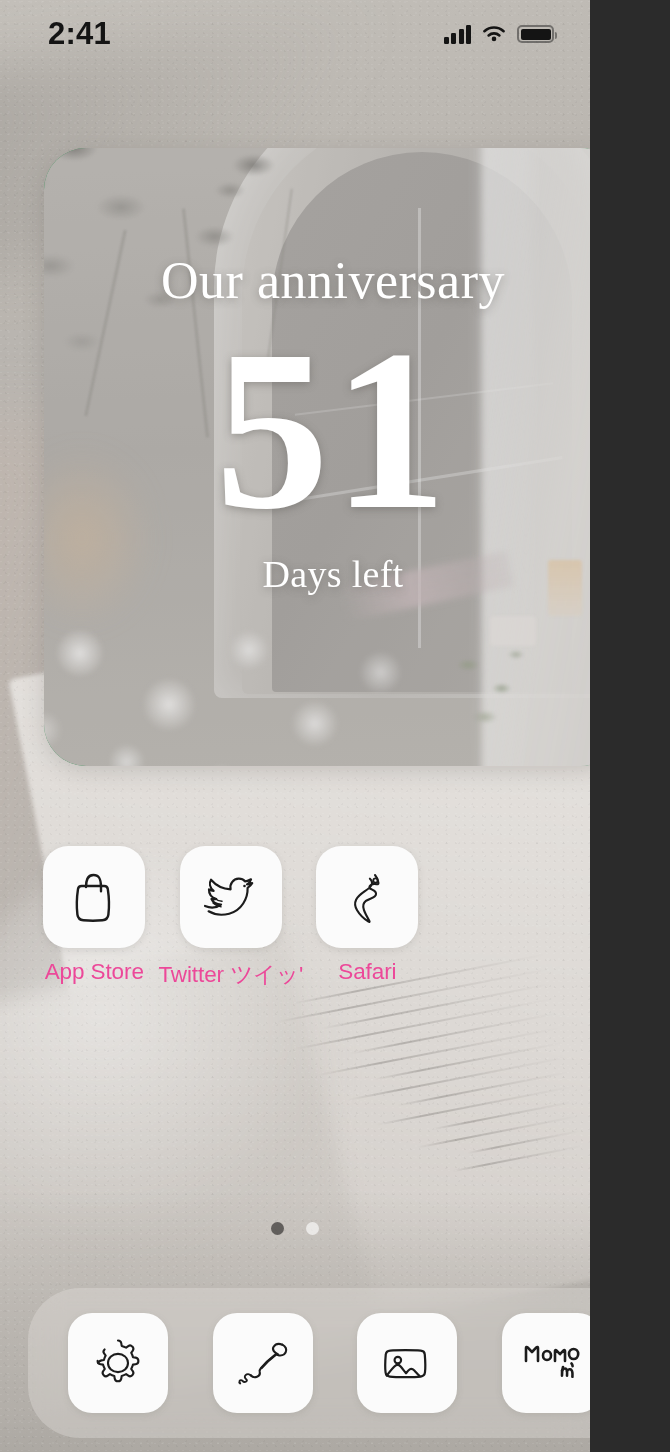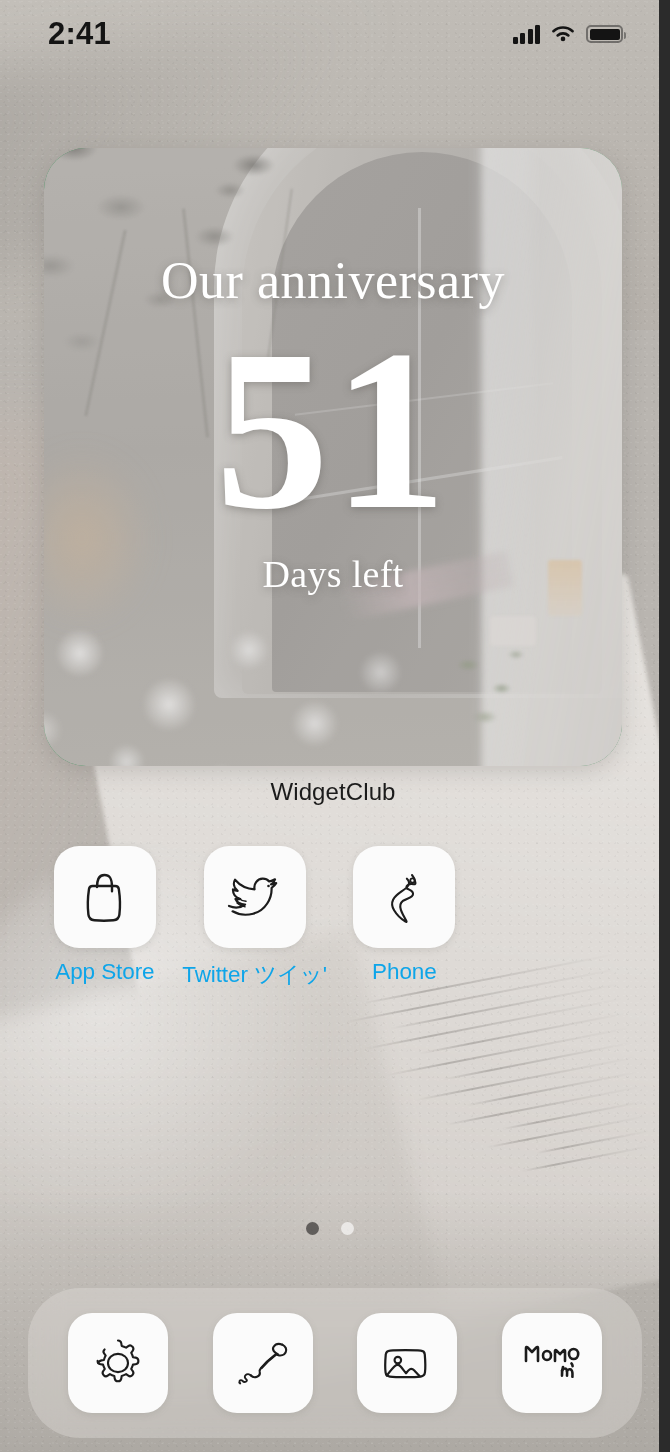--- a/index.html
+++ b/index.html
@@ -2,21 +2,21 @@
 <html><head>
 <meta charset="utf-8">
 <style>
   html, body {
     margin: 0;
     padding: 0;
     background: #2b2b2b;
   }
   #phone {
     position: relative;
-    width: 659px;
+    width: 590px;
     height: 1452px;
     overflow: hidden;
     font-family: "Liberation Sans", sans-serif;
     -webkit-font-smoothing: antialiased;
   }
 
   
   .wallpaper {
     position: absolute;
     inset: 0;
@@ -319,21 +319,21 @@
     width: 102px; height: 102px;
     border-radius: 25px;
     background: #fbfbfb;
     display: flex; align-items: center; justify-content: center;
     box-shadow: 0 2px 7px rgba(108,104,100,.16);
   }
   .app-icon svg { display: block; }
   .app-label {
     margin-top: 11px;
     font-size: 22.5px;
-    color: #0ea5e9;
+    color: #ec4899;
     max-width: 152px;
     white-space: nowrap;
     overflow: hidden;
     text-overflow: clip;
     text-align: center;
     letter-spacing: -.1px;
   }
 
   
   .dots {
@@ -442,21 +442,20 @@
         <div class="wg-tag2"></div>
         <div class="wg-desat"></div>
       </div>
       <div class="wg-text">
         <div class="wg-title">Our anniversary</div>
         <div class="wg-count">51</div>
         <div class="wg-sub">Days left</div>
       </div>
     </div>
   </div>
-  <div class="widget-label">WidgetClub</div>
 
   <div class="grid">
 
     <div class="app">
       <div class="app-icon">
         <svg width="56" height="60" viewBox="0 0 56 60">
           <path d="M12 22c-1.2 8 -1.4 19 -0.6 25.5 0.4 3.4 2.3 5.4 6 5.8 5 0.5 14 0.5 19 0 3.7-0.4 5.6-2.4 6-5.8 0.8-6.5 0.6-17.5-0.6-25.5-0.3-2-1.6-3-3.6-3H15.6c-2 0-3.3 1-3.6 3z" fill="none" stroke="#1c1c1c" stroke-width="2.4" stroke-linejoin="round"></path>
           <path d="M20 20c0-6 1-12 7.5-12S35 13.5 35 20c0 1.6 0 3 0 4.2" fill="none" stroke="#1c1c1c" stroke-width="2.4" stroke-linecap="round"></path>
         </svg>
       </div>
@@ -476,21 +475,21 @@
     </div>
 
 
     <div class="app">
       <div class="app-icon">
         <svg width="50" height="62" viewBox="0 0 50 62">
           <path d="M33 9c1.6 1.8 3 5 3.4 7.6 0.2 1.4-0.4 2-1.8 1.6-2-0.5-4.2-0.2-5.6 0.7-1.4 0.9-2 2.2-1.2 3.2 1 1.2 3 1.6 4.6 2.8 1.8 1.4 2.4 3.6 0.5 5.4-2 1.9-6.2 2.6-9 4.6-2.6 1.9-3.4 4.8-2 9 1.2 3.6 3.8 8 5.4 10.8 0.6 1 0.2 1.6-0.8 1-3.2-2-8.6-6.6-11.4-11.4-2.2-3.7-2.6-7.3-1-10.6 1.6-3.3 5-6 8.8-8.6 3-2 5.6-3.8 6.6-6 1-2.2 0.4-4.6-1.6-6.4" fill="none" stroke="#1c1c1c" stroke-width="2.1" stroke-linecap="round" stroke-linejoin="round"></path>
           <circle cx="33.5" cy="14.5" r="2.2" fill="none" stroke="#1c1c1c" stroke-width="1.8"></circle>
         </svg>
       </div>
-      <div class="app-label">Phone</div>
+      <div class="app-label">Safari</div>
     </div>
 
 
   </div>
 
   <div class="dots">
     <div class="dot active"></div>
     <div class="dot idle"></div>
   </div>
 

